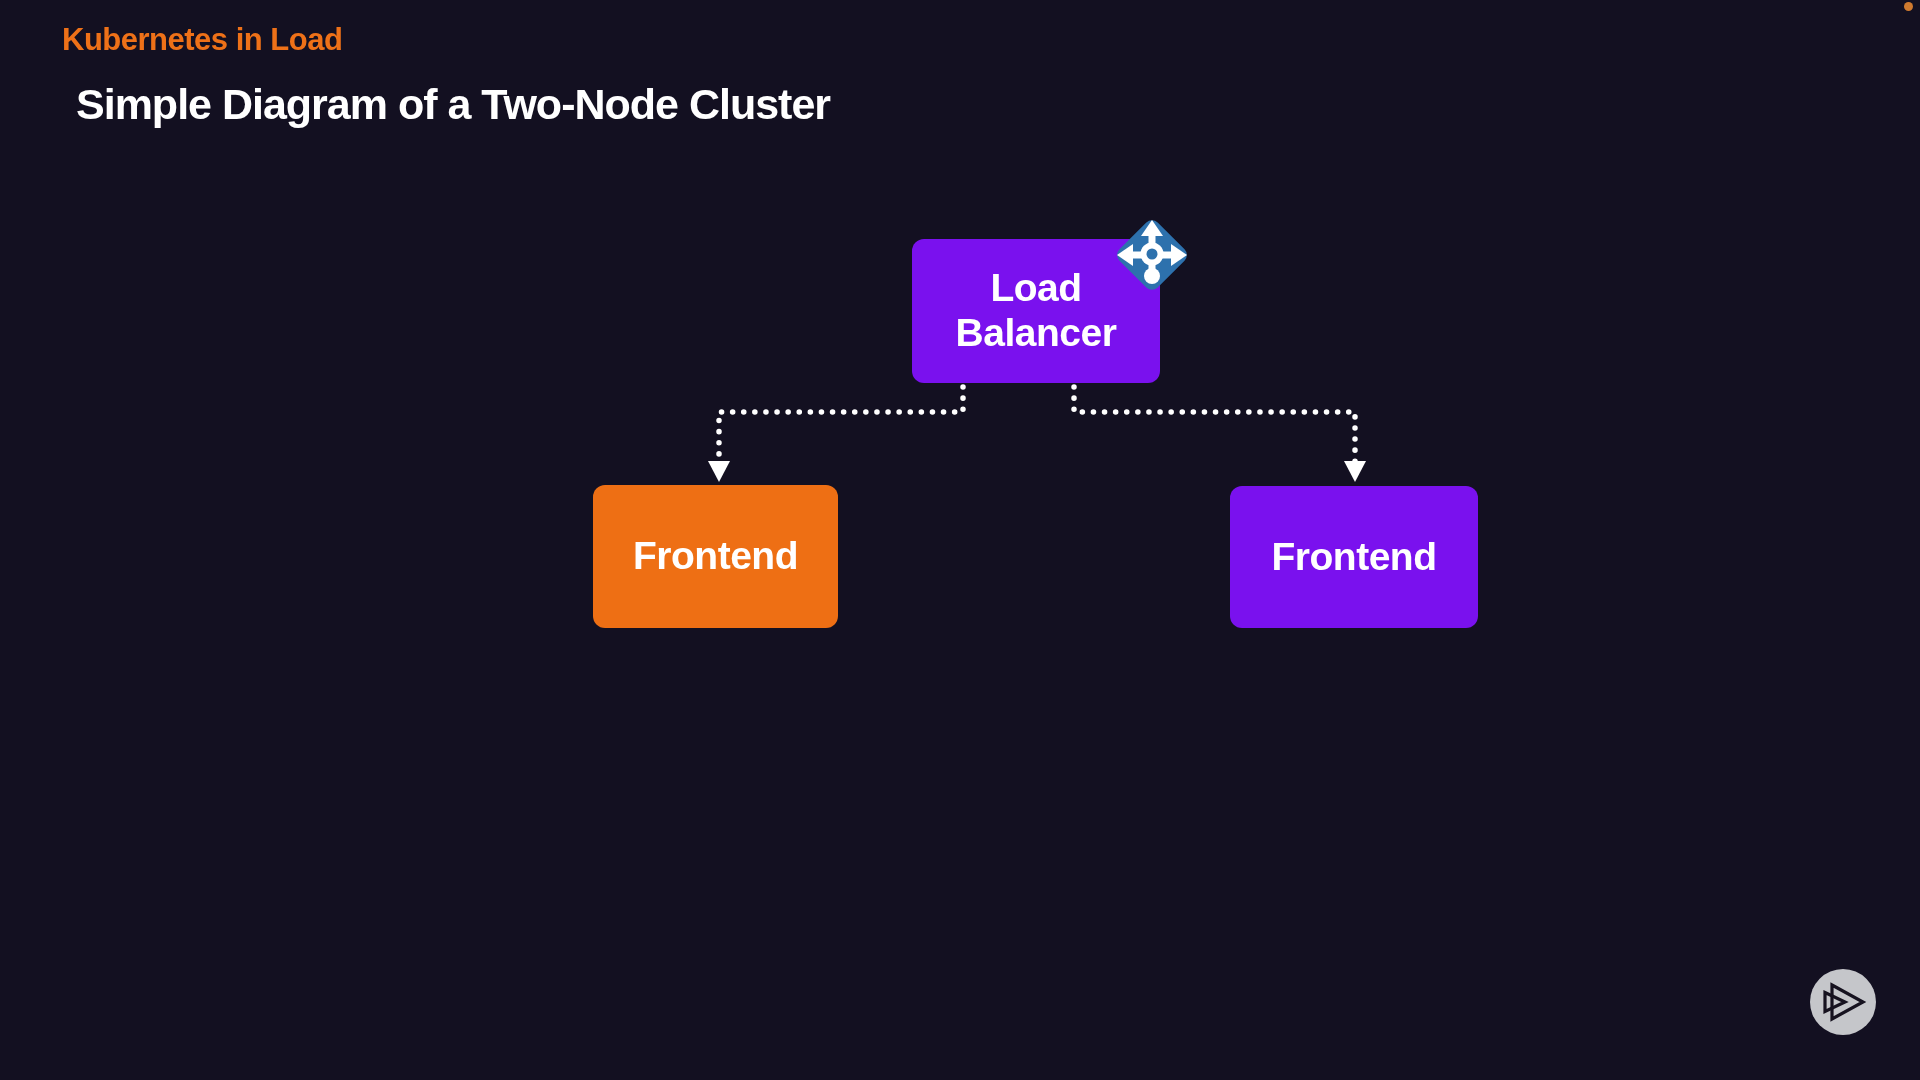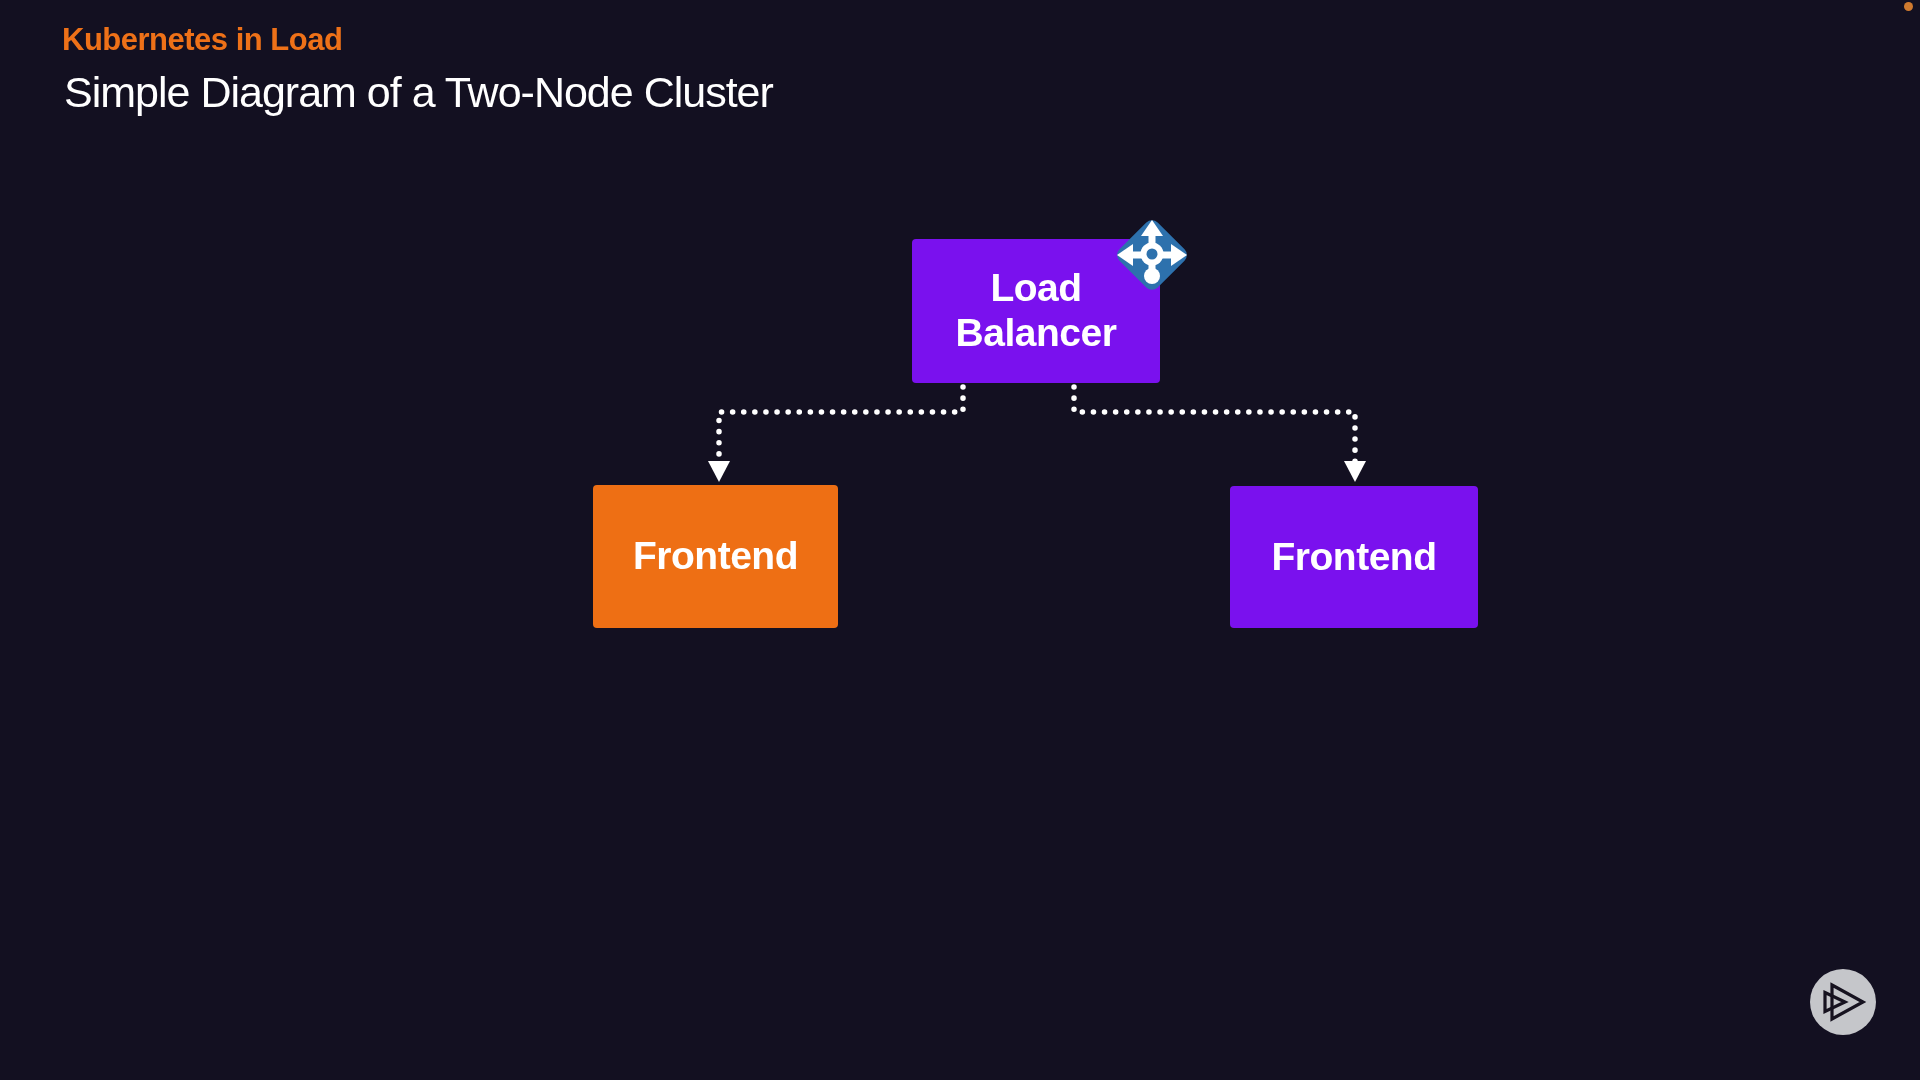--- a/index.html
+++ b/index.html
@@ -28,28 +28,28 @@
     font-weight: bold;
     color: #ee7118;
     letter-spacing: -0.5px;
   }
   .title {
     position: absolute;
     left: 60px;
     top: 61px;
     font-size: 43px;
     line-height: 54px;
-    font-weight: normal;
+    font-weight: bold;
     color: #ffffff;
     letter-spacing: -1px;
-    margin: 4px;
+    margin: 16px;
   }
   .node {
     position: absolute;
-    border-radius: 4px;
+    border-radius: 12px;
     display: flex;
     align-items: center;
     justify-content: center;
     text-align: center;
     color: #ffffff;
     font-weight: bold;
     font-size: 39px;
     line-height: 1.15;
     letter-spacing: -0.5px;
   }

